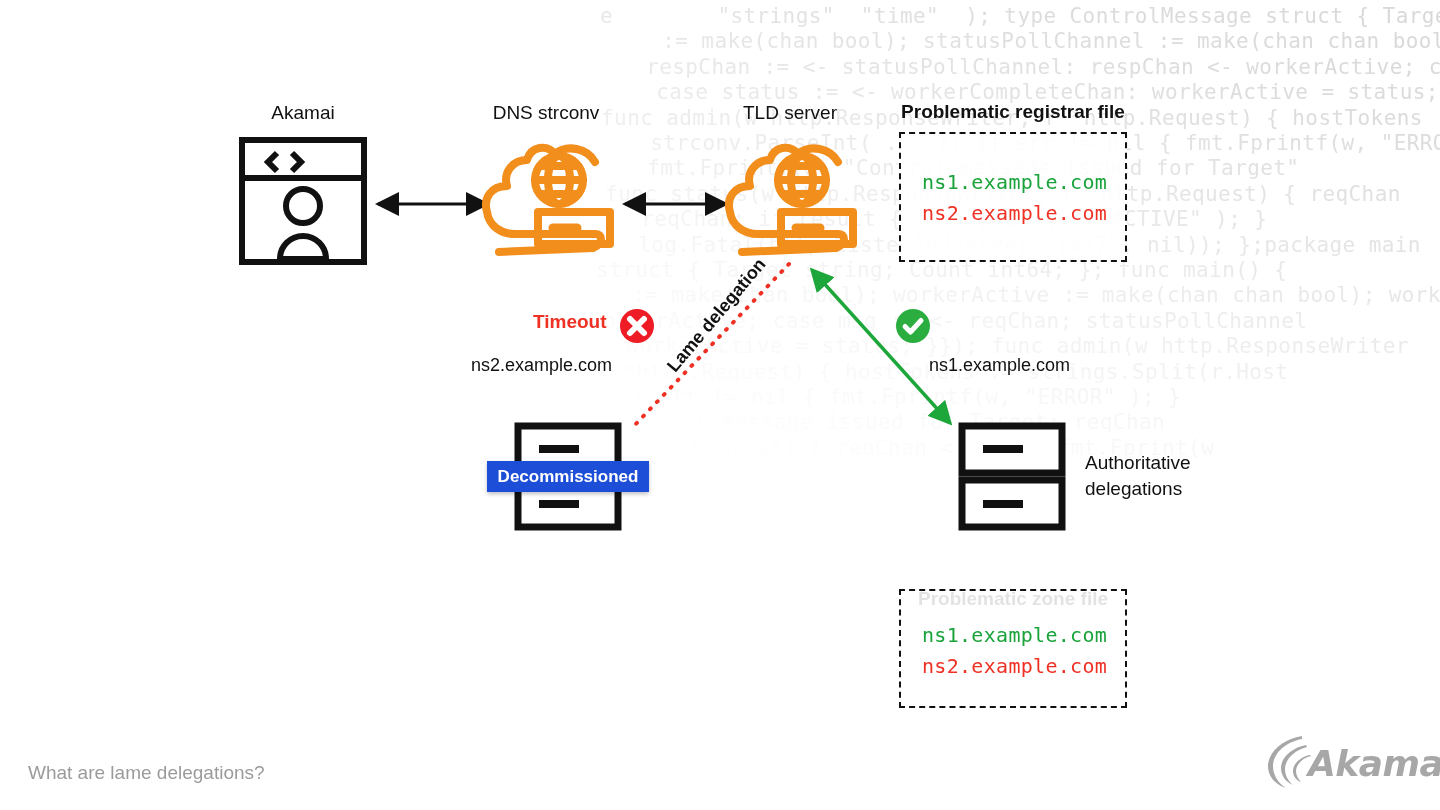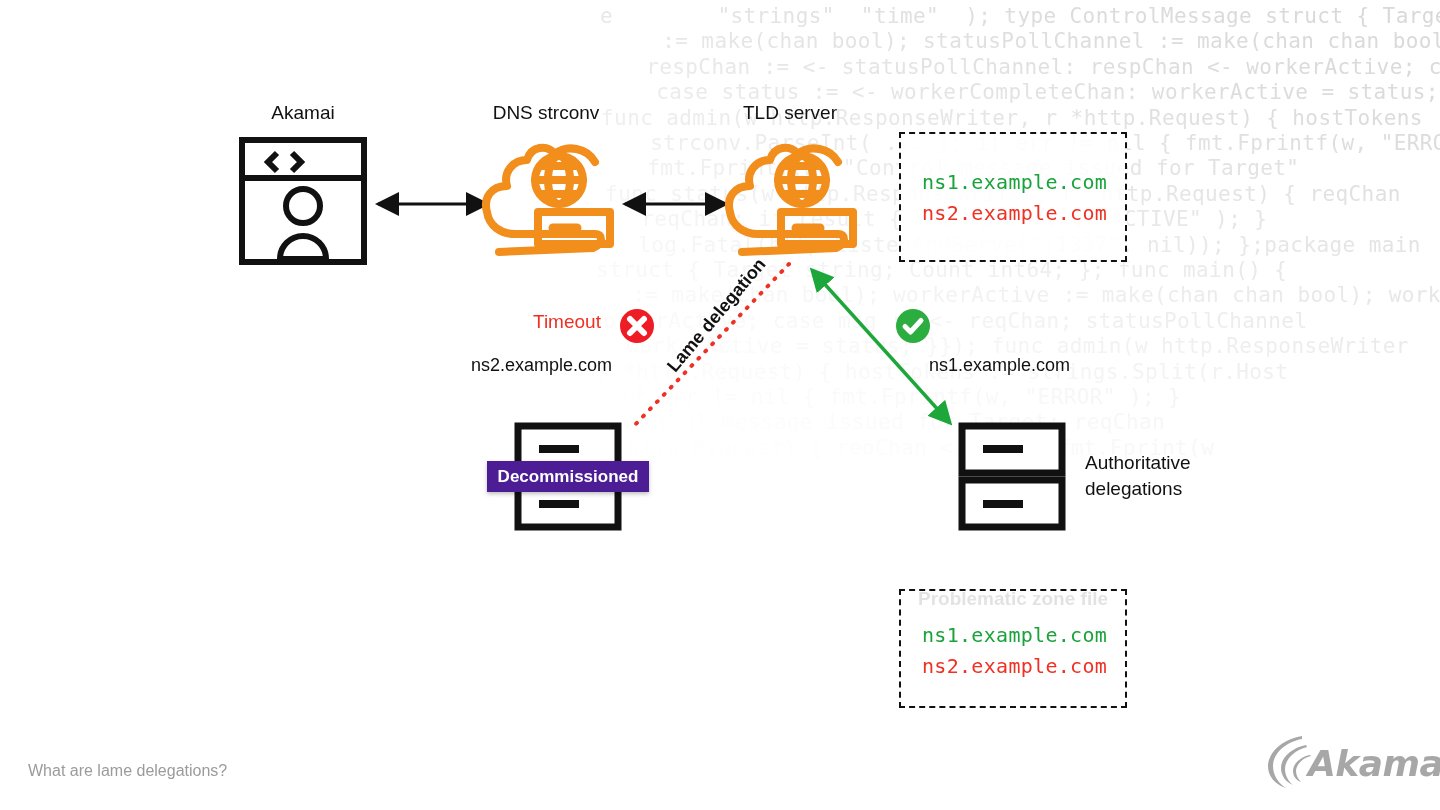--- a/index.html
+++ b/index.html
@@ -99,21 +99,21 @@
     letter-spacing: 0.3px;
     white-space: nowrap;
   }
   .ok-text  { color: #19a33a; }
   .bad-text { color: #ef3124; }
   
   #decom-banner {
     position: absolute;
     left: 487px; top: 461px;
     width: 162px; height: 31px;
-    background: #4c1d95;
+    background: #1d4ed8;
     color: #ffffff;
     font-size: 17px;
     font-weight: bold;
     display: flex;
     align-items: center;
     justify-content: center;
     box-shadow: 0 2px 4px rgba(0,0,0,0.25);
     z-index: 12;
   }
   
@@ -124,21 +124,21 @@
     font-weight: bold;
     color: #111111;
     white-space: nowrap;
     transform-origin: 0 0;
     transform: rotate(-50deg);
   }
   
   #footer-caption {
     position: absolute;
     left: 28px; top: 762px;
-    font-size: 16px;
+    font-size: 19px;
     color: #9b9b9b;
     white-space: nowrap;
   }
   #akamai-logo {
     position: absolute;
     left: 1264px; top: 733px;
     width: 160px; height: 58px;
   }
   #akamai-wordmark {
     position: absolute;
@@ -250,26 +250,27 @@
       <circle cx="84" cy="40" r="24"></circle>
       <ellipse cx="84" cy="40" rx="11" ry="24"></ellipse>
       <line x1="60" y1="40" x2="108" y2="40"></line>
       <line x1="65" y1="26" x2="103" y2="26"></line>
       <line x1="65" y1="54" x2="103" y2="54"></line>
       <rect x="63" y="72" width="72" height="32"></rect>
       <line x1="78" y1="88" x2="102" y2="88" stroke-width="9"></line>
     </g>
   </svg>
 
+  <div class="bold-label" style="left:899px;top:101px;width:228px;">Problematic registrar file</div>
   <div class="file-box" style="left:899px;top:132px;width:228px;height:130px;">
     <div class="file-line ok-text" style="left:21px;top:36px;">ns1.example.com</div>
     <div class="file-line bad-text" style="left:21px;top:67px;">ns2.example.com</div>
   </div>
 
-  <div style="position:absolute;left:533px;top:311px;font-size:19px;font-weight:normal;color:#EF3124;white-space:nowrap;">Timeout</div>
+  <div style="position:absolute;left:533px;top:311px;font-size:19px;font-weight:bold;color:#EF3124;white-space:nowrap;">Timeout</div>
   <svg width="36" height="36" style="position:absolute;left:619px;top:308px;" viewBox="0 0 36 36">
     <circle cx="18" cy="18" r="17" fill="#EE1C24"></circle>
     <path d="M11,11 L25,25 M25,11 L11,25" stroke="#ffffff" stroke-width="6" stroke-linecap="round"></path>
   </svg>
   <div class="ns-label" style="left:471px;top:355px;">ns2.example.com</div>
 
   <div id="lame-label">Lame delegation</div>
 
   <svg width="110" height="110" style="position:absolute;left:513px;top:422px;" viewBox="0 0 110 110">
     <rect x="5" y="4" width="100" height="47" stroke="#111111" stroke-width="7" fill="#ffffff"></rect>

